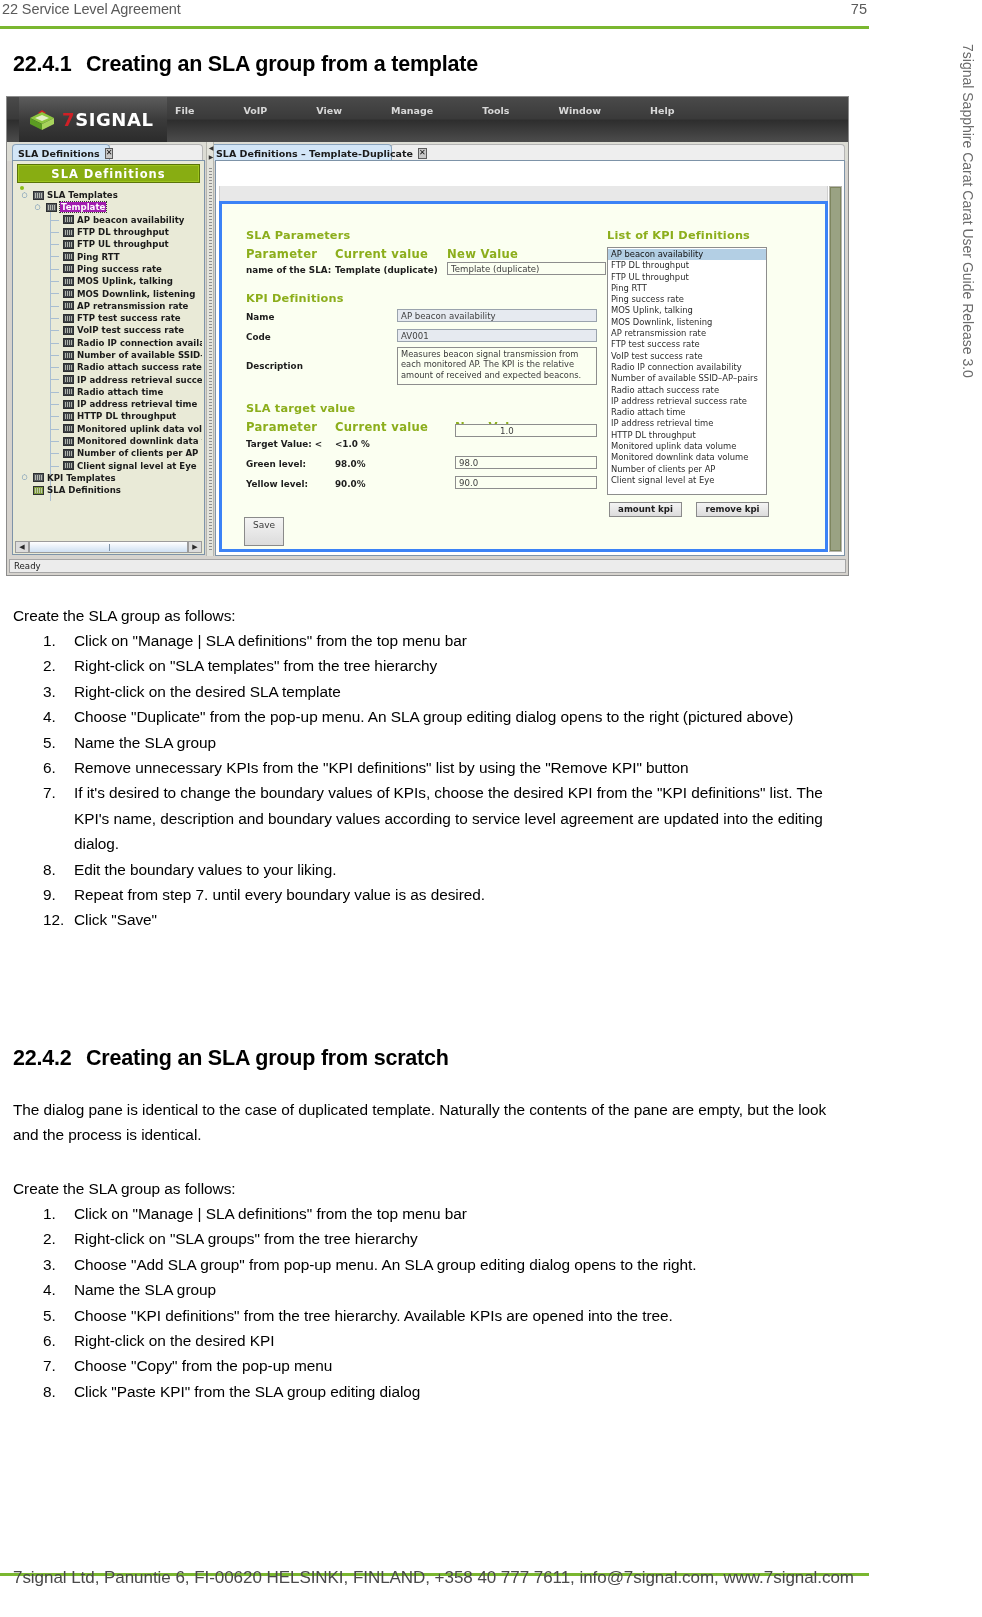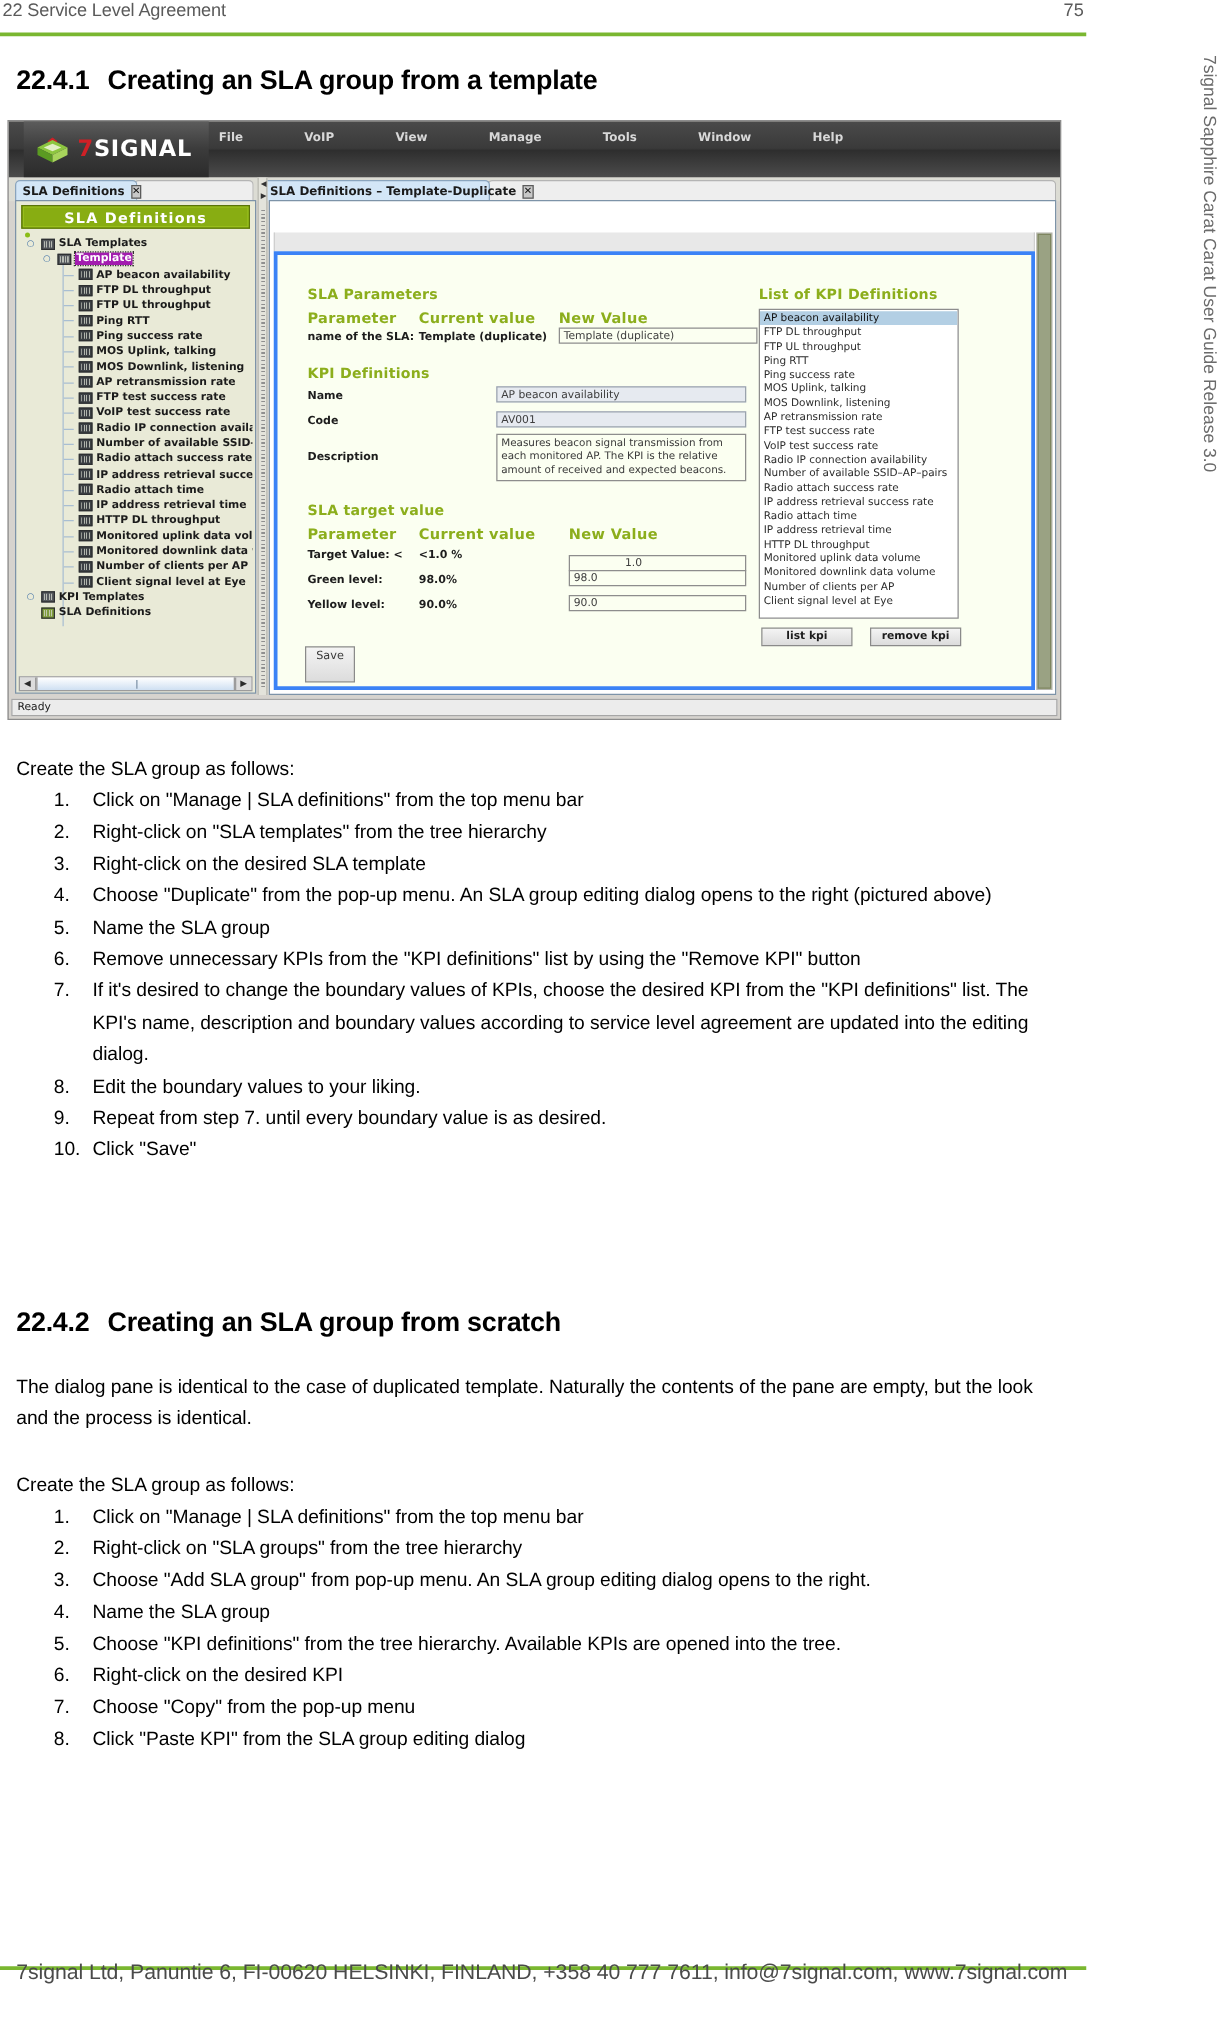--- a/index.html
+++ b/index.html
@@ -803,21 +803,21 @@
       <div class="f-label" style="left:24px; top:157px;">Description</div>
       <div class="f-textarea" style="left:175px; top:143px; width:200px; height:38px;">Measures beacon signal transmission from each monitored AP. The KPI is the relative amount of received and expected beacons.</div>
 
       <div class="sec-h" style="left:24px; top:198px;">SLA target value</div>
       <div class="col-h" style="left:24px;  top:216px;">Parameter</div>
       <div class="col-h" style="left:113px; top:216px;">Current value</div>
       <div class="col-h" style="left:233px; top:216px;">New Value</div>
 
       <div class="f-label" style="left:24px;  top:235px;">Target Value: &lt;</div>
       <div class="f-value" style="left:113px; top:235px;">&lt;1.0 %</div>
-      <div class="f-input" style="left:233px; top:240px; width:142px;padding-left:44px;">1.0</div>
+      <div class="f-input" style="left:233px; top:220px; width:142px;padding-left:44px;">1.0</div>
 
       <div class="f-label" style="left:24px;  top:255px;">Green level:</div>
       <div class="f-value" style="left:113px; top:255px;">98.0%</div>
       <div class="f-input" style="left:233px; top:252px; width:142px;">98.0</div>
 
       <div class="f-label" style="left:24px;  top:275px;">Yellow level:</div>
       <div class="f-value" style="left:113px; top:275px;">90.0%</div>
       <div class="f-input" style="left:233px; top:272px; width:142px;">90.0</div>
 
       <div class="btn save" style="left:22px; top:313px; width:40px;">Save</div>
@@ -840,40 +840,40 @@
           <div class="opt">IP address retrieval success rate</div>
           <div class="opt">Radio attach time</div>
           <div class="opt">IP address retrieval time</div>
           <div class="opt">HTTP DL throughput</div>
           <div class="opt">Monitored uplink data volume</div>
           <div class="opt">Monitored downlink data volume</div>
           <div class="opt">Number of clients per AP</div>
           <div class="opt">Client signal level at Eye</div>
         </div>
 
-      <div class="btn" style="left:387px; top:298px; width:73px;">list kpi</div>
+      <div class="btn" style="left:387px; top:298px; width:73px;">amount kpi</div>
       <div class="btn" style="left:474px; top:298px; width:73px;">remove kpi</div>
     </div>
   </div>
 
   <div class="statusbar">Ready</div>
 </div>
 
 <div class="body-p" style="left:13px; top:603px;">Create the SLA group as follows:</div>
 <ol class="olist" id="list-1" style="left:13px; top:628px; width:830px;">
     <li><span class="mark">1.</span><span>Click on "Manage | SLA definitions" from the top menu bar</span></li>
     <li><span class="mark">2.</span><span>Right-click on "SLA templates" from the tree hierarchy</span></li>
     <li><span class="mark">3.</span><span>Right-click on the desired SLA template</span></li>
     <li><span class="mark">4.</span><span>Choose "Duplicate" from the pop-up menu. An SLA group editing dialog opens to the right (pictured above)</span></li>
     <li><span class="mark">5.</span><span>Name the SLA group</span></li>
     <li><span class="mark">6.</span><span>Remove unnecessary KPIs from the "KPI definitions" list by using the "Remove KPI" button</span></li>
     <li><span class="mark">7.</span><span>If it's desired to change the boundary values of KPIs, choose the desired KPI from the "KPI definitions" list. The KPI's name, description and boundary values according to service level agreement are updated into the editing dialog.</span></li>
     <li><span class="mark">8.</span><span>Edit the boundary values to your liking.</span></li>
     <li><span class="mark">9.</span><span>Repeat from step 7. until every boundary value is as desired.</span></li>
-    <li><span class="mark">10.</span><span>Click "Save"</span></li>
+    <li><span class="mark">12.</span><span>Click "Save"</span></li>
   </ol>
 
 <div class="h3" style="left:13px; top:1046px;">
   <span class="num">22.4.2</span><span>Creating an SLA group from scratch</span>
 </div>
 
 <div class="body-p" style="left:13px; top:1097px; width:830px;">The dialog pane is identical to the case of duplicated template. Naturally the contents of the pane are empty, but the look and the process is identical.</div>
 <div class="body-p" style="left:13px; top:1176px;">Create the SLA group as follows:</div>
 <ol class="olist" id="list-2" style="left:13px; top:1201px; width:860px;">
     <li><span class="mark">1.</span><span>Click on "Manage | SLA definitions" from the top menu bar</span></li>

